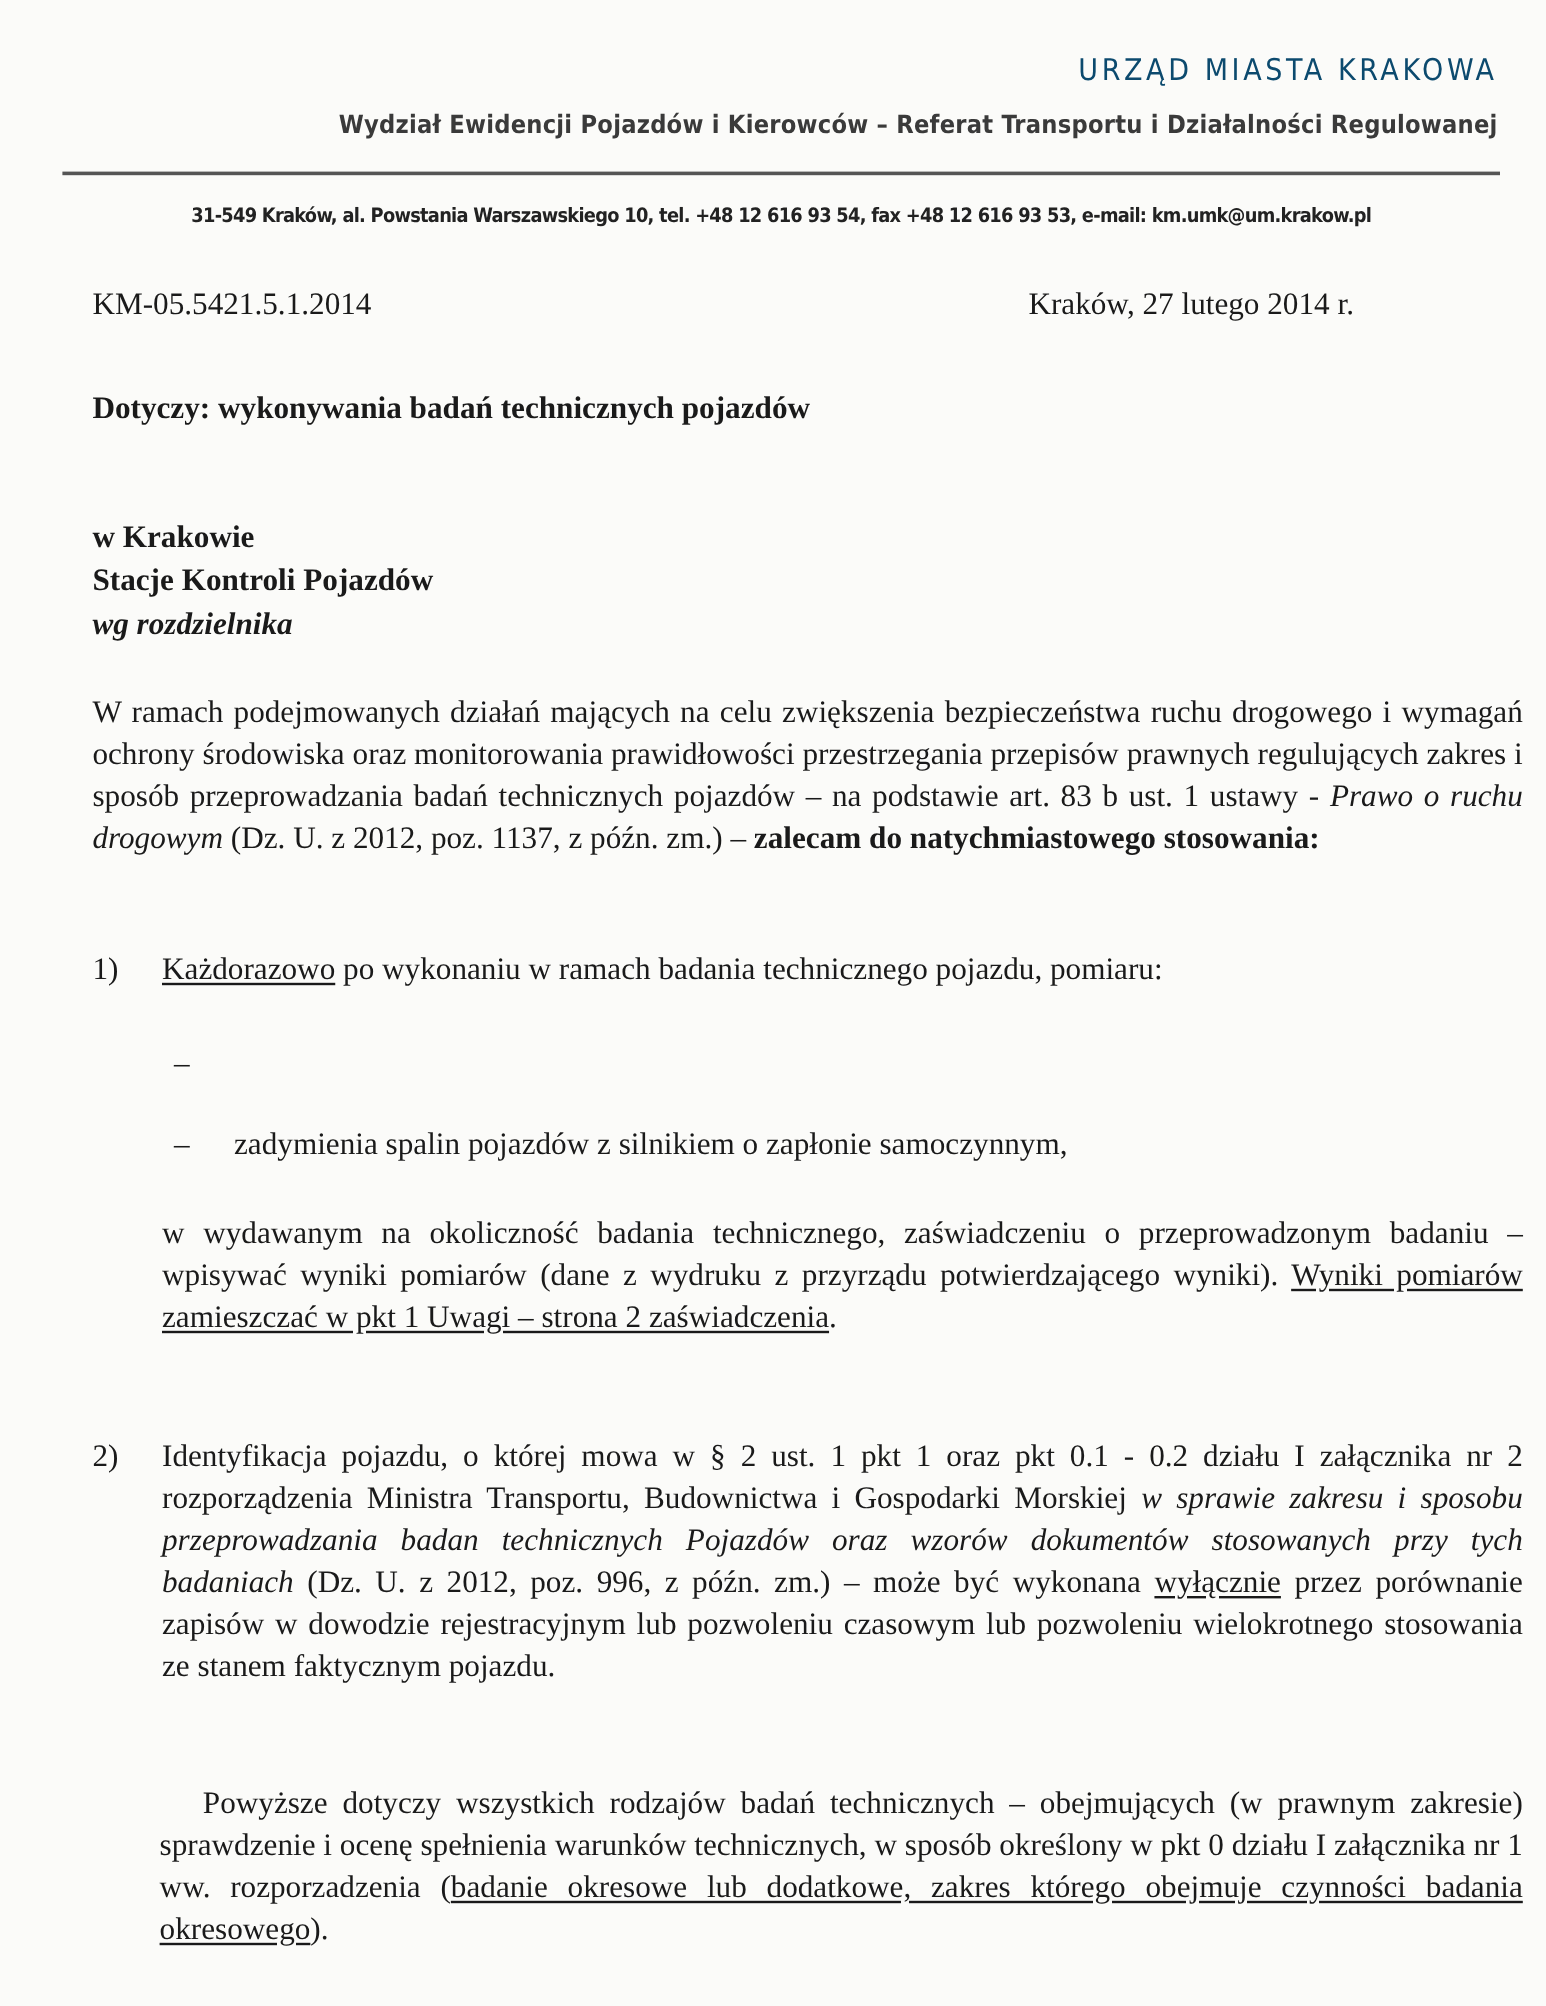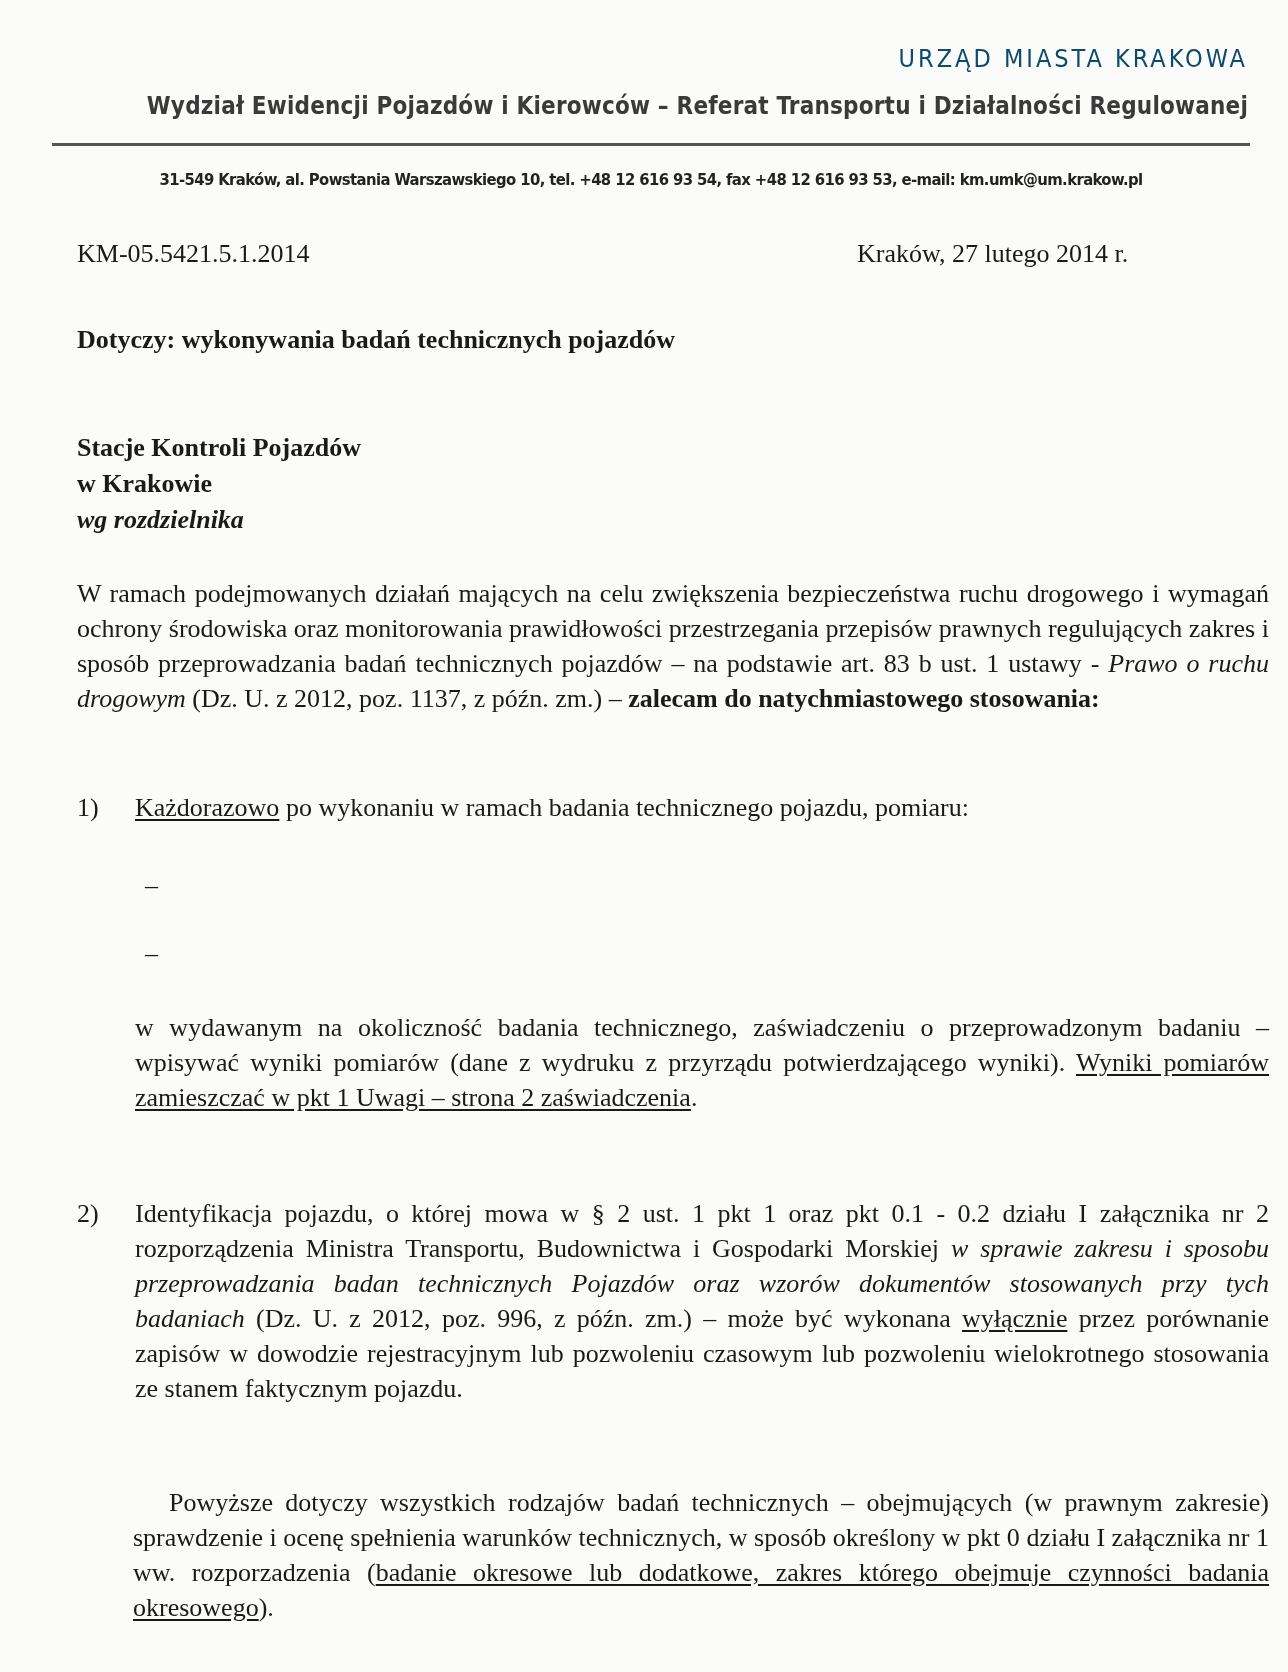--- a/index.html
+++ b/index.html
@@ -1,19 +1,19 @@
 <!DOCTYPE html>
 <html><head>
 <meta charset="utf-8">
 <style>
   html, body { margin:0; padding:0; }
   body { width:1288px; height:1672px; background:#fbfbf9; position:relative; overflow:hidden; color:#1a1a1a; }
   .hdr { position:absolute; font-family:"DejaVu Sans Condensed","DejaVu Sans",sans-serif; color:#3a3a3a; }
   .office { right:40px; top:44px; font-size:25px; letter-spacing:3px; font-weight:normal; color:#0c4a6e; }
-  .dept { right:40px; top:92px; font-size:24px; font-weight:bold; color:#3a3a3a; letter-spacing:0.2px; }
+  .dept { right:40px; top:92px; font-size:21px; font-weight:bold; color:#3a3a3a; letter-spacing:0.2px; }
   .rule { position:absolute; left:52px; right:38px; top:143px; height:3px; background:#555; }
   .addr { left:52px; right:38px; top:170px; font-size:16.5px; text-align:center; color:#222; font-weight:bold; letter-spacing:-0.6px; }
   .serif { font-family:"Liberation Serif","DejaVu Serif",serif; font-size:26px; line-height:35px;margin-left:25px; }
   .abs { position:absolute; }
   .ref { left:52px; top:236px; }
   .date { left:832px; top:236px; }
   .subject { left:52px; top:322px; font-weight:bold; }
   .addressee { left:52px; top:430px; font-weight:bold; line-height:36px; }
   .addressee .it { font-style:italic; }
   .para { left:52px; width:1192px; text-align:justify; }
@@ -41,32 +41,32 @@
 <div class="hdr dept">Wydział Ewidencji Pojazdów i Kierowców – Referat Transportu i Działalności Regulowanej</div>
 <div class="rule"></div>
 <div class="hdr addr">31-549 Kraków, al. Powstania Warszawskiego 10, tel. +48 12 616 93 54, fax +48 12 616 93 53, e-mail: km.umk@um.krakow.pl</div>
 
 <div class="abs serif ref">KM-05.5421.5.1.2014</div>
 <div class="abs serif date">Kraków, 27 lutego 2014 r.</div>
 
 <div class="abs serif subject">Dotyczy: wykonywania badań technicznych pojazdów</div>
 
 <div class="abs serif addressee">
+  <div>w Krakowie</div>
   <div>Stacje Kontroli Pojazdów</div>
-  <div>w Krakowie</div>
   <div class="it">wg rozdzielnika</div>
 </div>
 
 <div class="abs serif para p1"><span>W ramach podejmowanych działań mających na celu zwiększenia bezpieczeństwa ruchu drogowego i wymagań ochrony środowiska oraz monitorowania prawidłowości przestrzegania przepisów prawnych regulujących zakres i sposób przeprowadzania badań technicznych pojazdów – na podstawie art. 83 b ust. 1 ustawy - </span><span class="i">Prawo o ruchu drogowym</span><span> (Dz. U. z 2012, poz. 1137, z późn. zm.) – </span><span class="b">zalecam do natychmiastowego stosowania:</span></div>
 
 <div class="abs serif item item1">
   <span class="num">1)</span>
   <div class="itxt"><u>Każdorazowo</u><span> po wykonaniu w ramach badania technicznego pojazdu, pomiaru:</span></div>
   <div class="dash-item d1"><span class="dash">–</span></div>
-  <div class="dash-item d2"><span class="dash">–</span></div>
+  <div class="dash-item d2"><span class="dash">–</span><span>zadymienia spalin pojazdów z silnikiem o zapłonie samoczynnym,</span></div>
   <div class="after"><span>w wydawanym na okoliczność badania technicznego, zaświadczeniu o przeprowadzonym badaniu – wpisywać wyniki pomiarów (dane z wydruku z przyrządu potwierdzającego wyniki). </span><u>Wyniki pomiarów zamieszczać w pkt 1 Uwagi – strona 2 zaświadczenia</u><span>.</span></div>
 </div>
 
 <div class="abs serif item item2">
   <span class="num">2)</span>
   <div class="itxt"><span>Identyfikacja pojazdu, o której mowa w § 2 ust. 1 pkt 1 oraz pkt 0.1 - 0.2 działu I załącznika nr 2 rozporządzenia Ministra Transportu, Budownictwa i Gospodarki Morskiej </span><span class="i">w sprawie zakresu i sposobu przeprowadzania badan technicznych Pojazdów oraz wzorów dokumentów stosowanych przy tych badaniach</span><span> (Dz. U. z 2012, poz. 996, z późn. zm.) – może być wykonana </span><u>wyłącznie</u><span>  przez porównanie zapisów w dowodzie rejestracyjnym lub pozwoleniu czasowym lub pozwoleniu wielokrotnego stosowania ze stanem faktycznym pojazdu.</span></div>
 </div>
 
 <div class="abs serif para p3"><span class="indent"></span><span>Powyższe dotyczy wszystkich rodzajów badań technicznych – obejmujących (w prawnym zakresie) sprawdzenie i ocenę spełnienia warunków technicznych, w sposób określony w pkt 0 działu I załącznika nr 1 ww. rozporzadzenia (</span><u>badanie okresowe lub dodatkowe, zakres którego obejmuje czynności badania okresowego</u><span>).</span></div>
 

